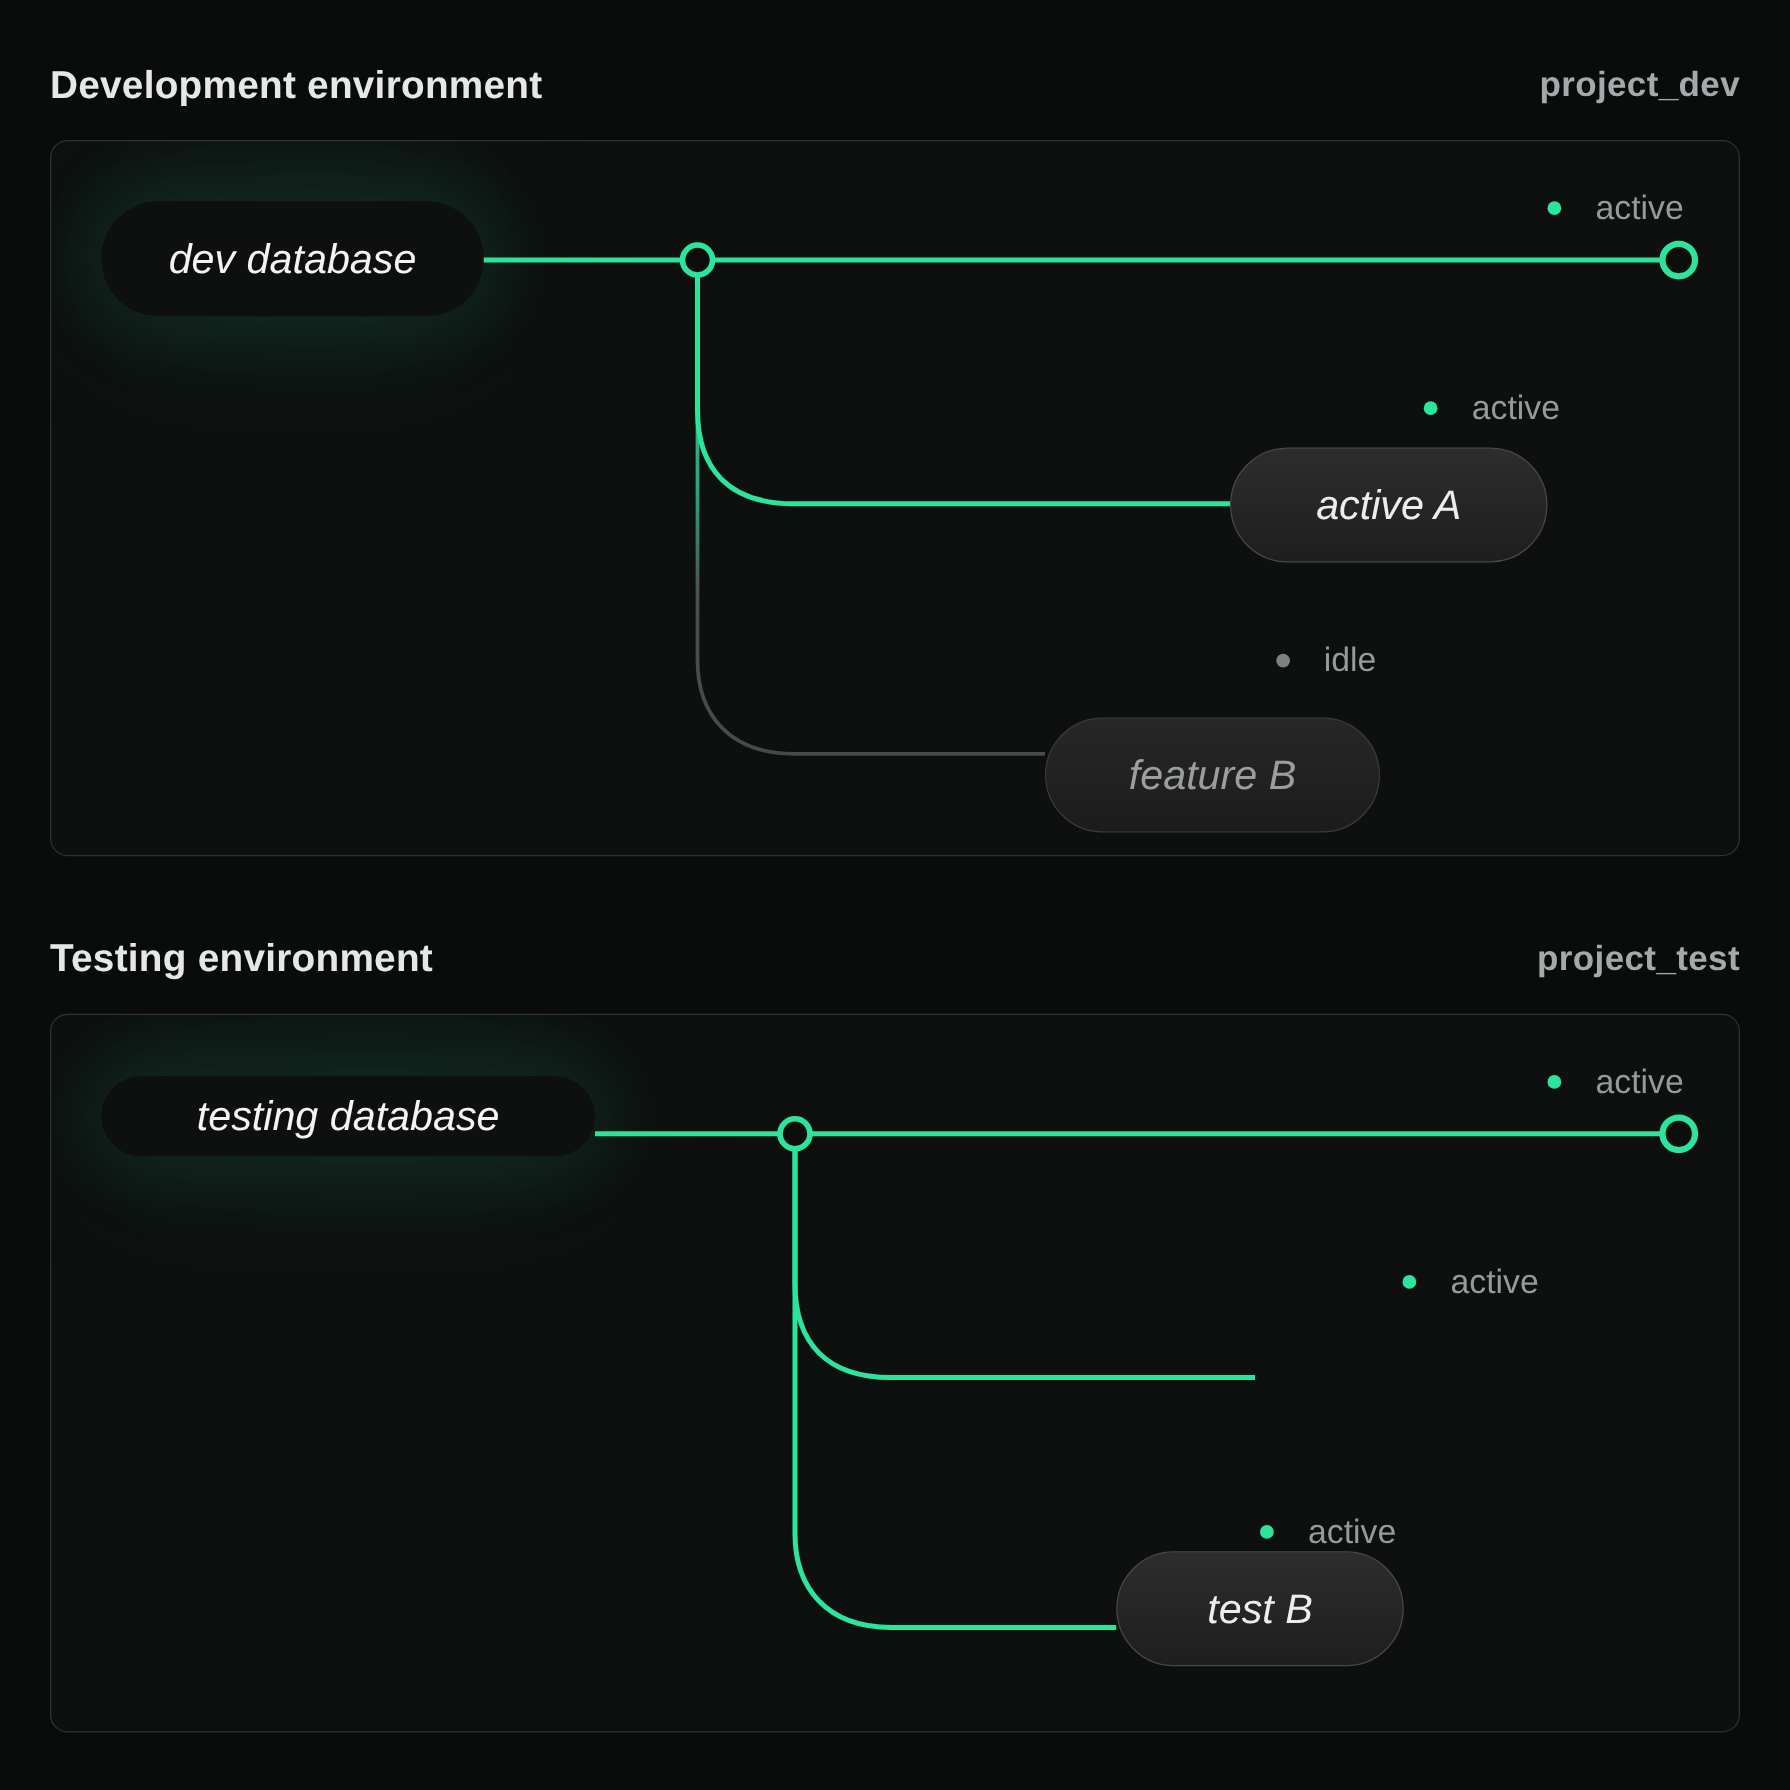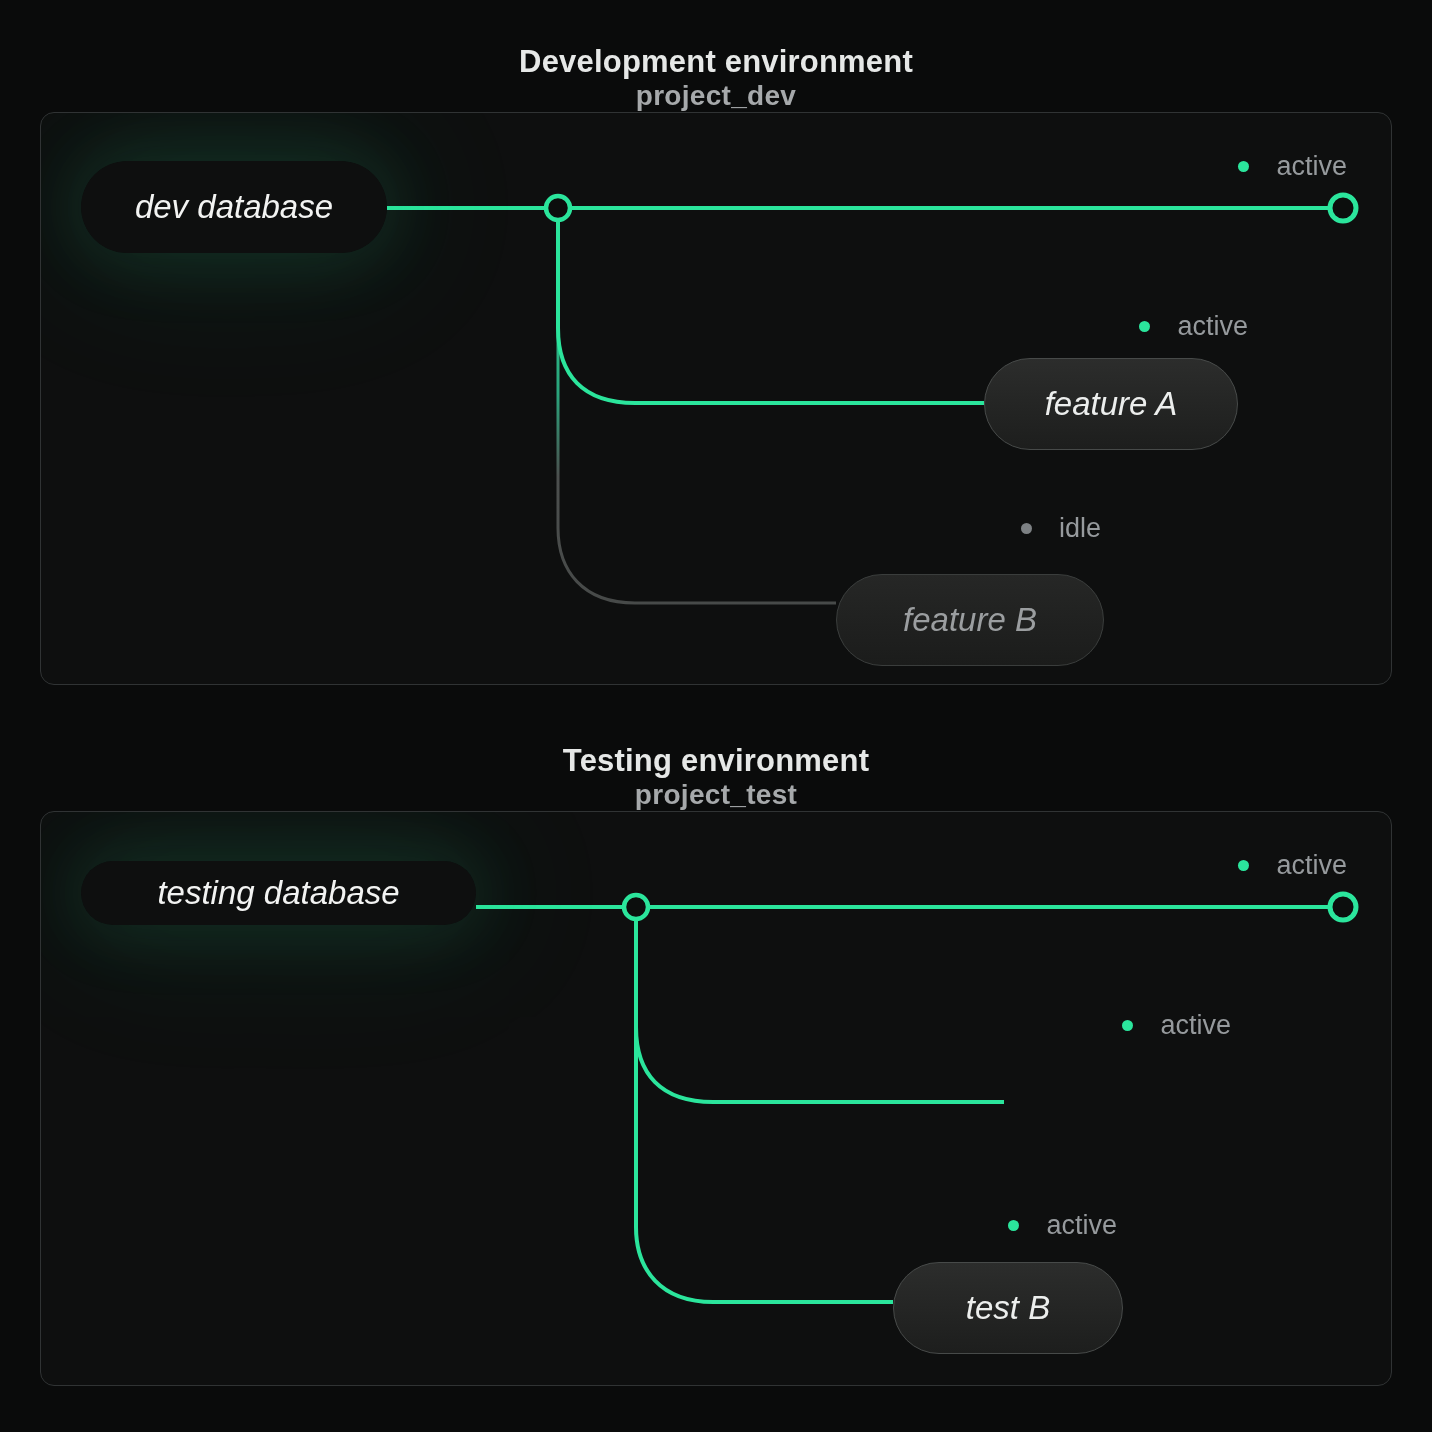--- a/index.html
+++ b/index.html
@@ -8,21 +8,21 @@
     background:#0a0b0b;
     font-family:"Liberation Sans","DejaVu Sans",sans-serif;
     color:#e4e6e5;
     overflow:hidden;
     -webkit-font-smoothing:antialiased;
   }
   .wrap{padding:44px 40px 0 40px;}
 
   .section-head{
     display:flex;justify-content:space-between;align-items:center;
-    height:48px;margin-bottom:20px;flex-direction:column;
+    height:48px;margin-bottom:20px;
   }
   .section-title{
     font-size:31px;font-weight:700;color:#e6e8e7;letter-spacing:.2px;
   }
   .project-label{
     font-size:28px;font-weight:700;color:#a6a9ab;letter-spacing:.3px;
   }
 
   .panel{
     position:relative;
@@ -128,21 +128,21 @@
     </div>
     <div class="status" style="top:400px;right:290px;">
       <span class="dot idle"></span>
       <span>idle</span>
     </div>
 
     <div class="node node-db" style="left:40px;top:48px;width:306px;height:92px;">
       <span>dev database</span>
     </div>
     <div class="node node-branch linked" style="left:943px;top:245px;width:254px;height:92px;">
-      <span>feature A</span>
+      <span>active A</span>
     </div>
     <div class="node node-branch idle" style="left:795px;top:461px;width:268px;height:92px;">
       <span>feature B</span>
     </div>
   </div>
 
   <div class="section-head">
     <div class="section-title">Testing environment</div>
     <div class="project-label">project_test</div>
   </div>
@@ -165,18 +165,18 @@
       <span>active</span>
     </div>
     <div class="status" style="top:398px;right:274px;">
       <span class="dot active"></span>
       <span>active</span>
     </div>
 
     <div class="node node-db" style="left:40px;top:49px;width:395px;height:64px;">
       <span>testing database</span>
     </div>
-    <div class="node node-branch linked" style="left:852px;top:450px;width:230px;height:92px;">
+    <div class="node node-branch linked" style="left:852px;top:429px;width:230px;height:92px;">
       <span>test B</span>
     </div>
   </div>
 
 </div>
 
 </body></html>

